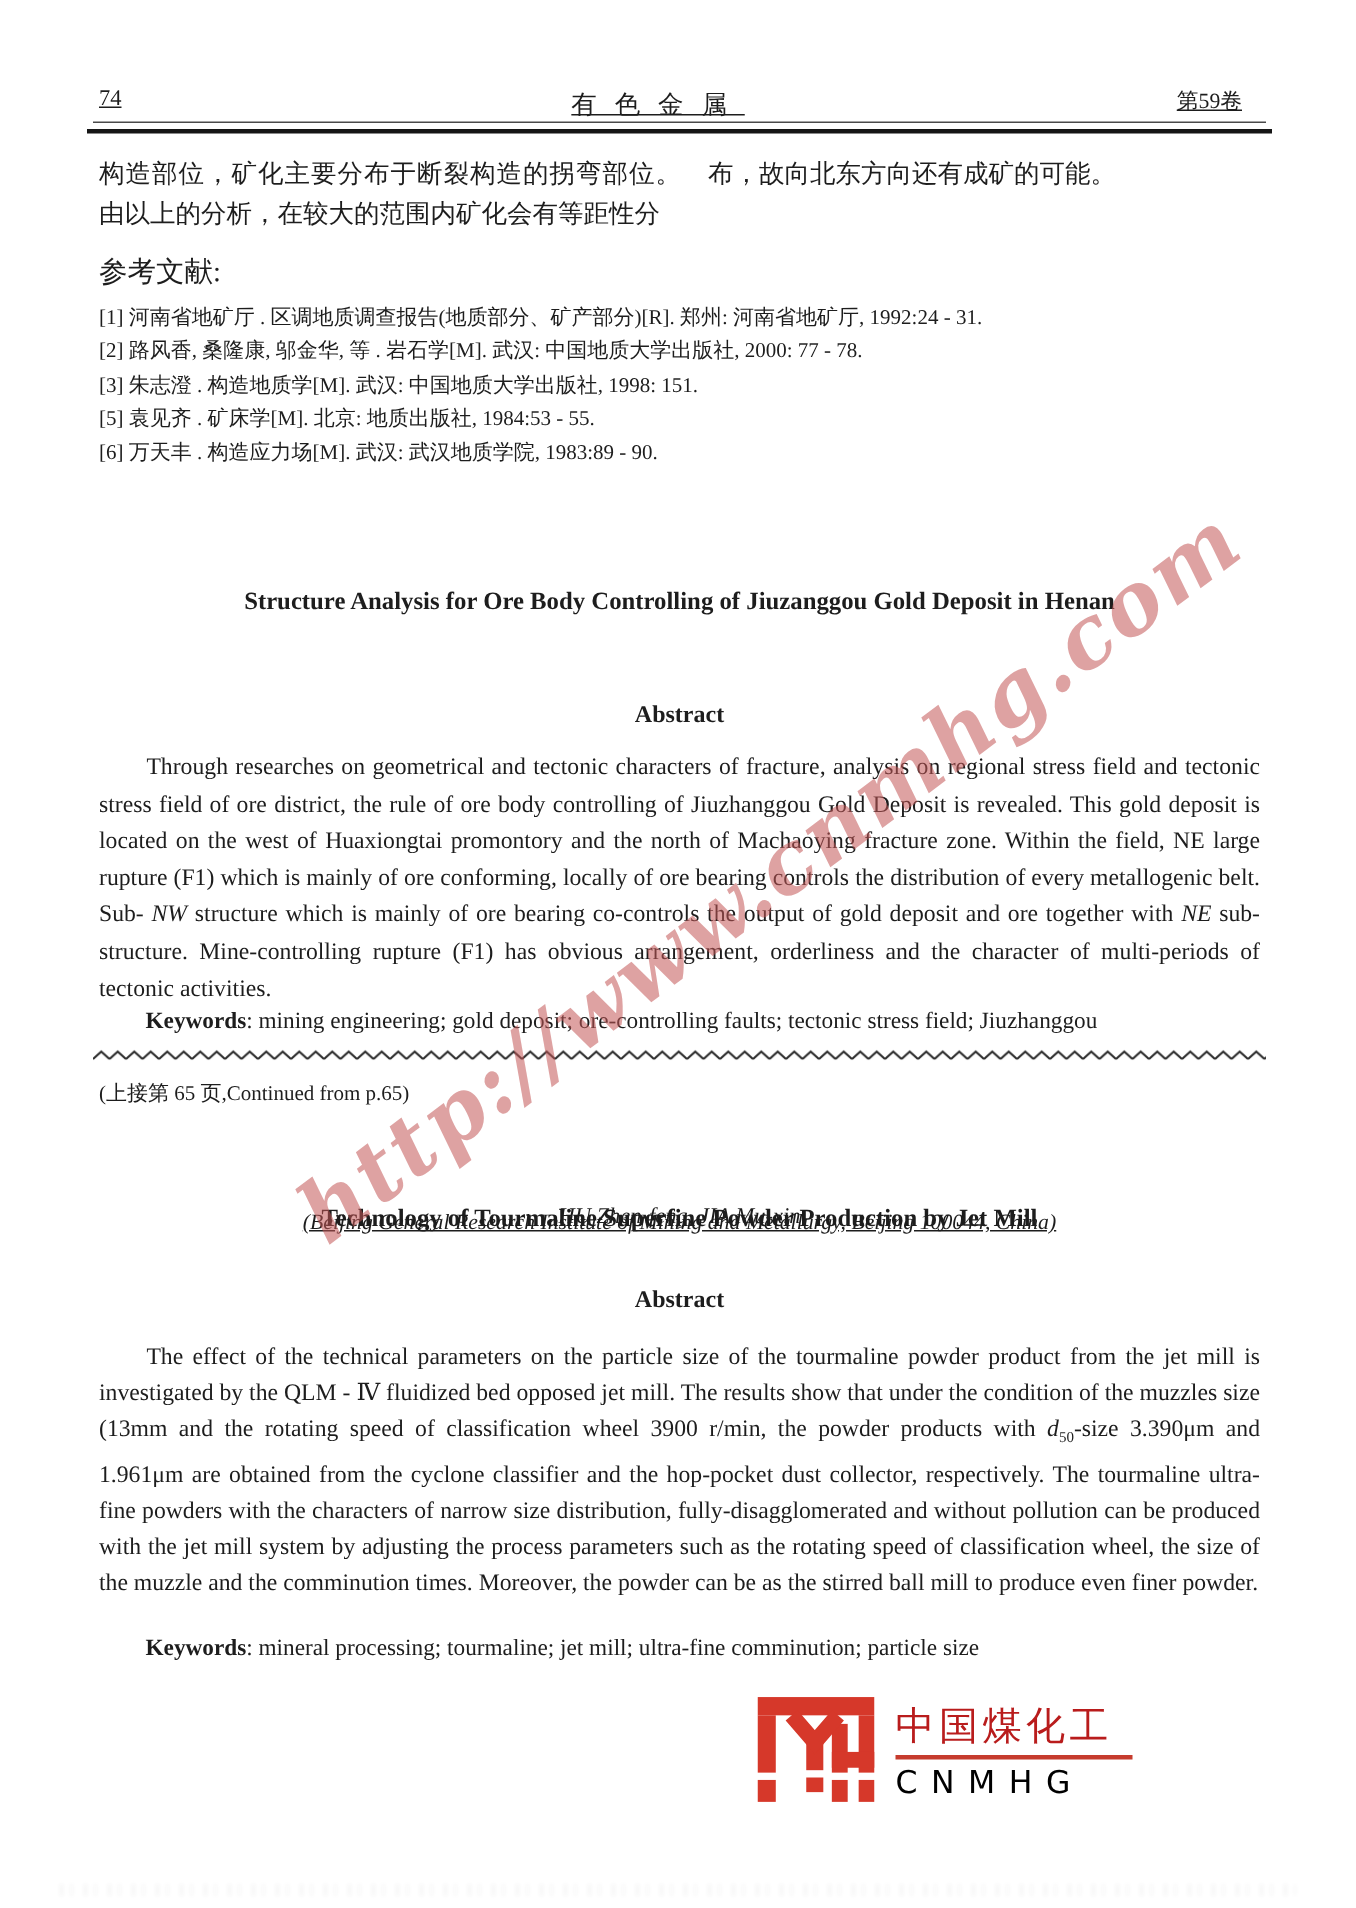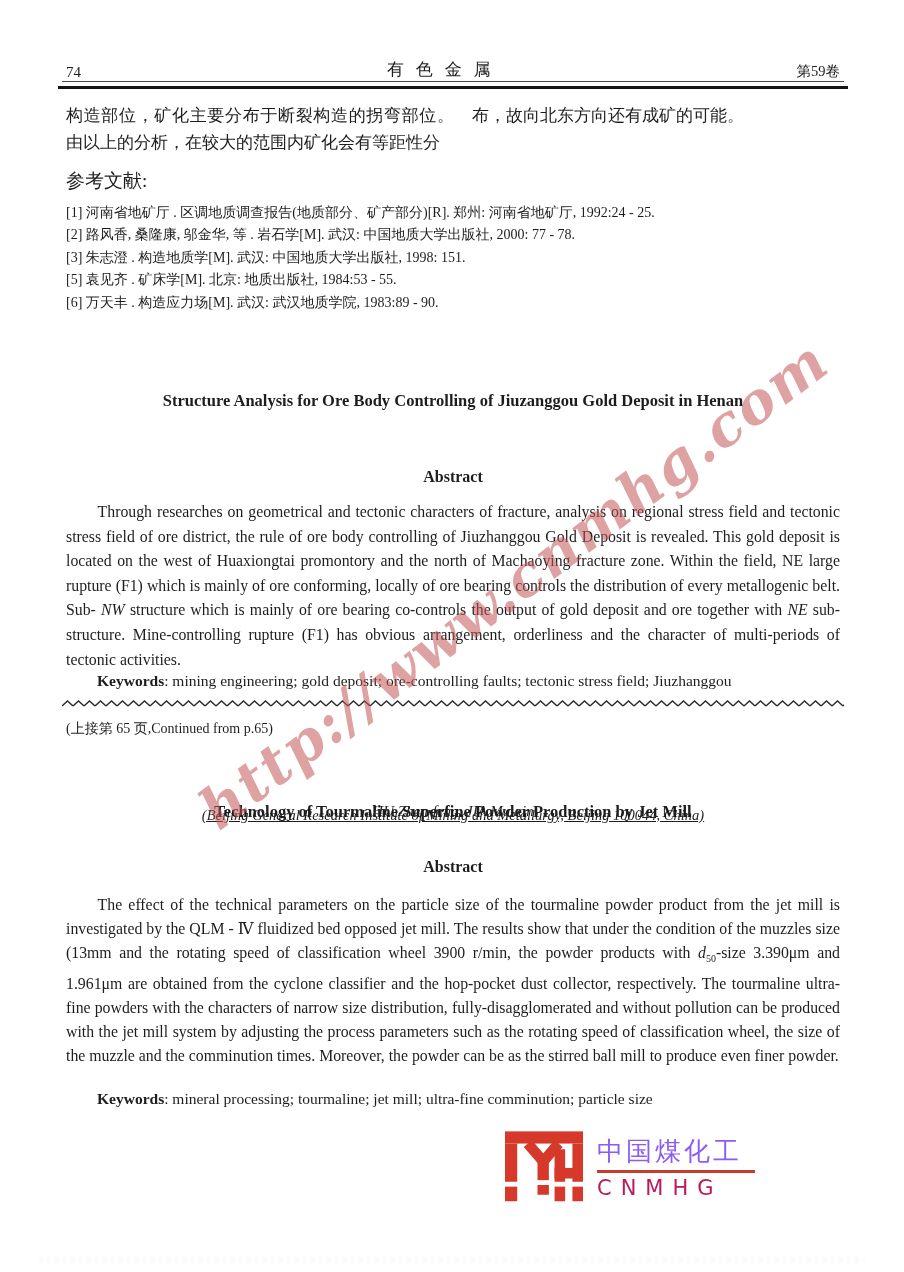--- a/index.html
+++ b/index.html
@@ -5,21 +5,21 @@
   html,body{margin:0;padding:0;background:#e8e8e8;}
   .page{
     position:relative;
     width:904px;height:1272px;
     background:#ffffff;
     font-family:"Liberation Serif","DejaVu Serif",serif;
     color:#1d1d1d;
     overflow:hidden;
   }
   
-  .hdr{position:absolute;left:66px;right:64px;top:58px;display:flex;justify-content:space-between;align-items:flex-end;}
+  .hdr{position:absolute;left:66px;right:76px;top:58px;display:flex;justify-content:space-between;align-items:flex-start;text-decoration:underline;}
   .hdr .pgnum{font-size:15px;}
   .hdr .jtitle{font-size:17px;letter-spacing:0.7em;margin-left:0.7em;}
   .hdr .vol{font-size:14.5px;}
   .rule-thin{position:absolute;left:62px;right:60px;top:81px;border-top:1.2px solid #4a4a4a;}
   .rule-thick{position:absolute;left:58px;right:56px;top:86px;border-top:3px solid #151515;}
   
   .intro{position:absolute;left:66px;right:64px;top:102px;display:flex;gap:18px;font-size:17px;line-height:27px;}
   .intro .col-l{width:388px;text-align:justify;}
   .intro .col-r{width:368px;}
   
@@ -48,23 +48,23 @@
     position:absolute;left:150px;top:600px;width:600px;height:80px;
     transform:rotate(-37deg);transform-origin:center;
     font-family:"DejaVu Serif",serif;font-style:italic;font-weight:bold;
     font-size:57px;color:rgba(195,85,85,0.55);letter-spacing:2px;
     white-space:nowrap;pointer-events:none;z-index:5;text-align:center;
   }
   
   .logo{position:absolute;left:505px;top:1130px;display:flex;align-items:flex-start;gap:14px;}
   .logo .mark{width:78px;height:84px;}
   .logo .txt{display:flex;flex-direction:column;padding-top:6px;}
-  .logo .cn{font-family:"DejaVu Sans","Liberation Sans",sans-serif;font-size:26px;color:#8b5cf6;letter-spacing:3px;line-height:30px;}
+  .logo .cn{font-family:"DejaVu Sans","Liberation Sans",sans-serif;font-size:26px;color:#b91c1c;letter-spacing:3px;line-height:30px;}
   .logo .redline{width:158px;border-top:3px solid #c63c2e;margin:4px 0 3px 0;}
-  .logo .en{font-family:"DejaVu Sans","Liberation Sans",sans-serif;font-size:21px;color:#be185d;letter-spacing:9px;line-height:24px;}
+  .logo .en{font-family:"DejaVu Sans","Liberation Sans",sans-serif;font-size:21px;color:#000000;letter-spacing:9px;line-height:24px;}
   
   .bleed{
     position:absolute;left:40px;right:40px;top:1256px;height:8px;
     background:repeating-linear-gradient(90deg,rgba(60,60,60,0.10) 0 2px,transparent 2px 7px,rgba(60,60,60,0.07) 7px 9px,transparent 9px 16px);
     filter:blur(1.4px);opacity:0.6;
   }
 </style>
 </head>
 <body>
 
@@ -78,21 +78,21 @@
   <div class="rule-thin"></div>
   <div class="rule-thick"></div>
 
   <div class="intro">
     <div class="col-l">构造部位，矿化主要分布于断裂构造的拐弯部位。由以上的分析，在较大的范围内矿化会有等距性分</div>
     <div class="col-r">布，故向北东方向还有成矿的可能。</div>
   </div>
 
   <div class="ref-head">参考文献:</div>
   <div class="refs">
-    <p>[1] 河南省地矿厅 . 区调地质调查报告(地质部分、矿产部分)[R]. 郑州: 河南省地矿厅, 1992:24 - 25.</p>
+    <p>[1] 河南省地矿厅 . 区调地质调查报告(地质部分、矿产部分)[R]. 郑州: 河南省地矿厅, 1992:24 - 31.</p>
     <p>[2] 路风香, 桑隆康, 邬金华, 等 . 岩石学[M]. 武汉: 中国地质大学出版社, 2000: 77 - 78.</p>
     <p>[3] 朱志澄 . 构造地质学[M]. 武汉: 中国地质大学出版社, 1998: 151.</p>
     <p>[5] 袁见齐 . 矿床学[M]. 北京: 地质出版社, 1984:53 - 55.</p>
     <p>[6] 万天丰 . 构造应力场[M]. 武汉: 武汉地质学院, 1983:89 - 90.</p>
   </div>
 
   <div class="ctr a-title" style="top:355px;">Structure Analysis for Ore Body Controlling of Jiuzanggou Gold Deposit in Henan</div>
   <div class="ctr abs-head" style="top:468px;">Abstract</div>
   <div class="abs abs1">
     <div class="indent"><span>Through researches on geometrical and tectonic characters of fracture, analysis on regional stress field and tectonic stress field of ore district, the rule of ore body controlling of Jiuzhanggou Gold Deposit is revealed. This gold deposit is located on the west of Huaxiongtai promontory and the north of Machaoying fracture zone. Within the field, NE large rupture (F1) which is mainly of ore conforming, locally of ore bearing controls the distribution of every metallogenic belt. Sub- </span><i class="vn">NW</i><span> structure which is mainly of ore bearing co-controls the output of gold deposit and ore together with </span><i class="vn">NE</i><span> sub-structure. Mine-controlling rupture (F1) has obvious arrangement, orderliness and the character of multi-periods of tectonic activities.</span></div>

